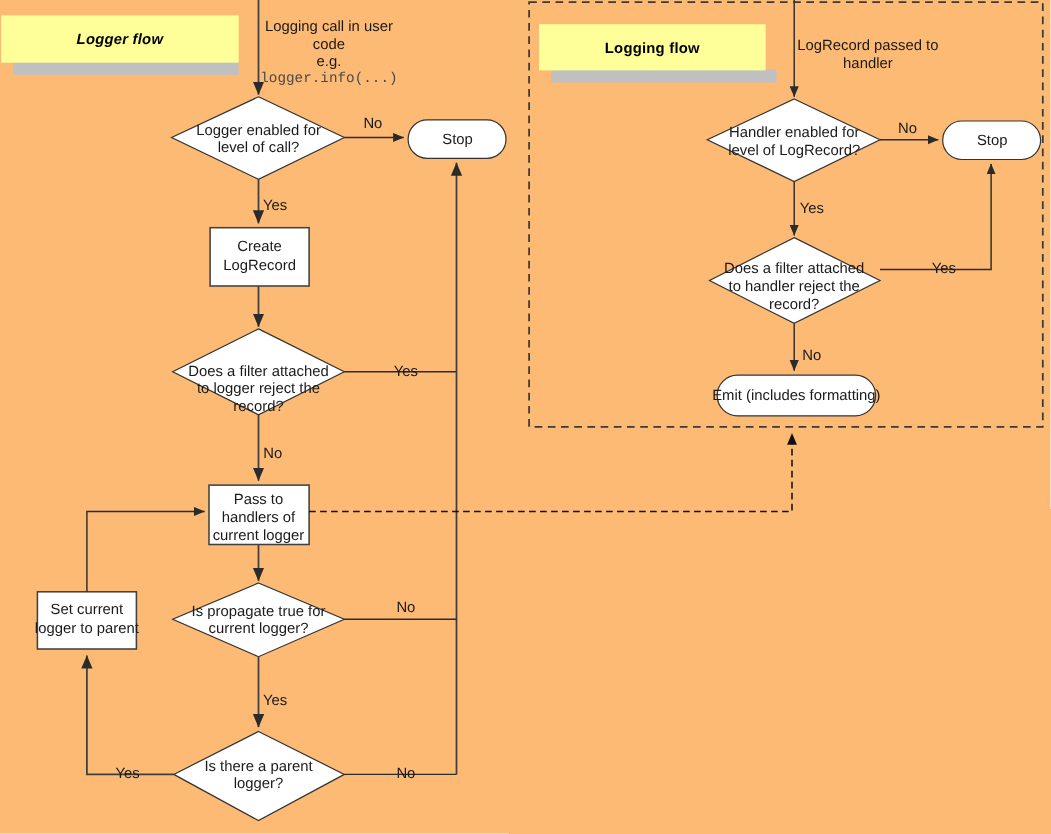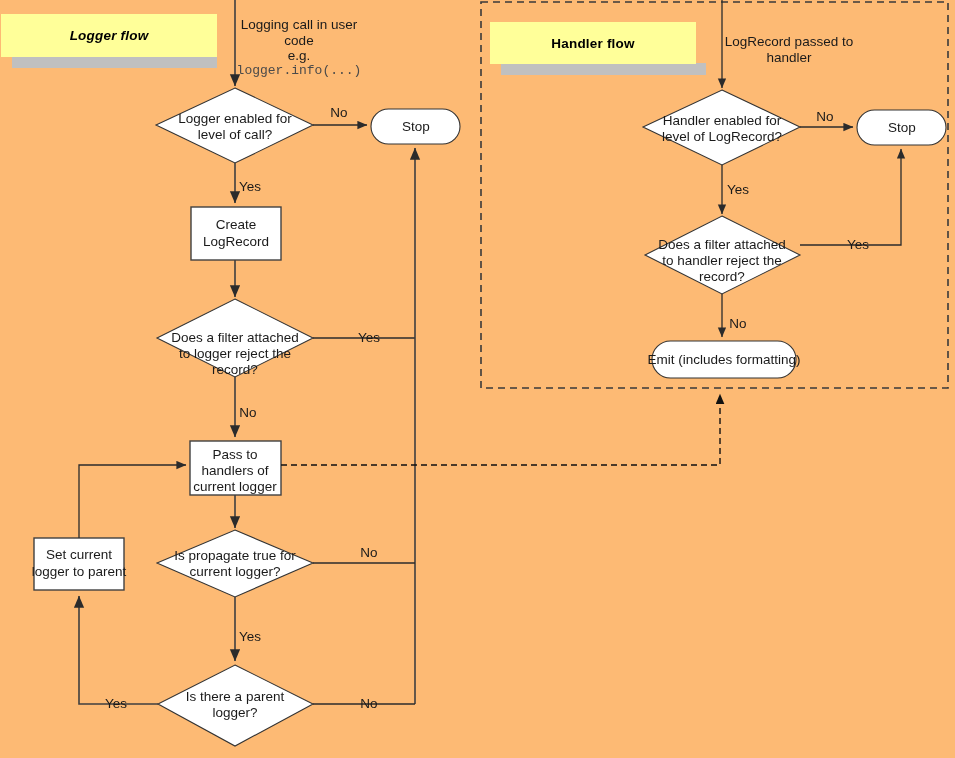--- a/index.html
+++ b/index.html
@@ -223,16 +223,16 @@
     <text class="node-label" x="724" y="360">Emit (includes formatting)</text>
   </svg>
 
   <div class="flow-title-shadow" id="logger-title-shadow"></div>
   <div class="flow-title-box" id="logger-title-box">
     <span class="flow-title-text">Logger flow</span>
   </div>
 
   <div class="flow-title-shadow" id="handler-title-shadow"></div>
   <div class="flow-title-box" id="handler-title-box">
-    <span class="flow-title-text">Handler flow</span>
+    <span class="flow-title-text">Logging flow</span>
   </div>
 
 </div>
 
 </body></html>

